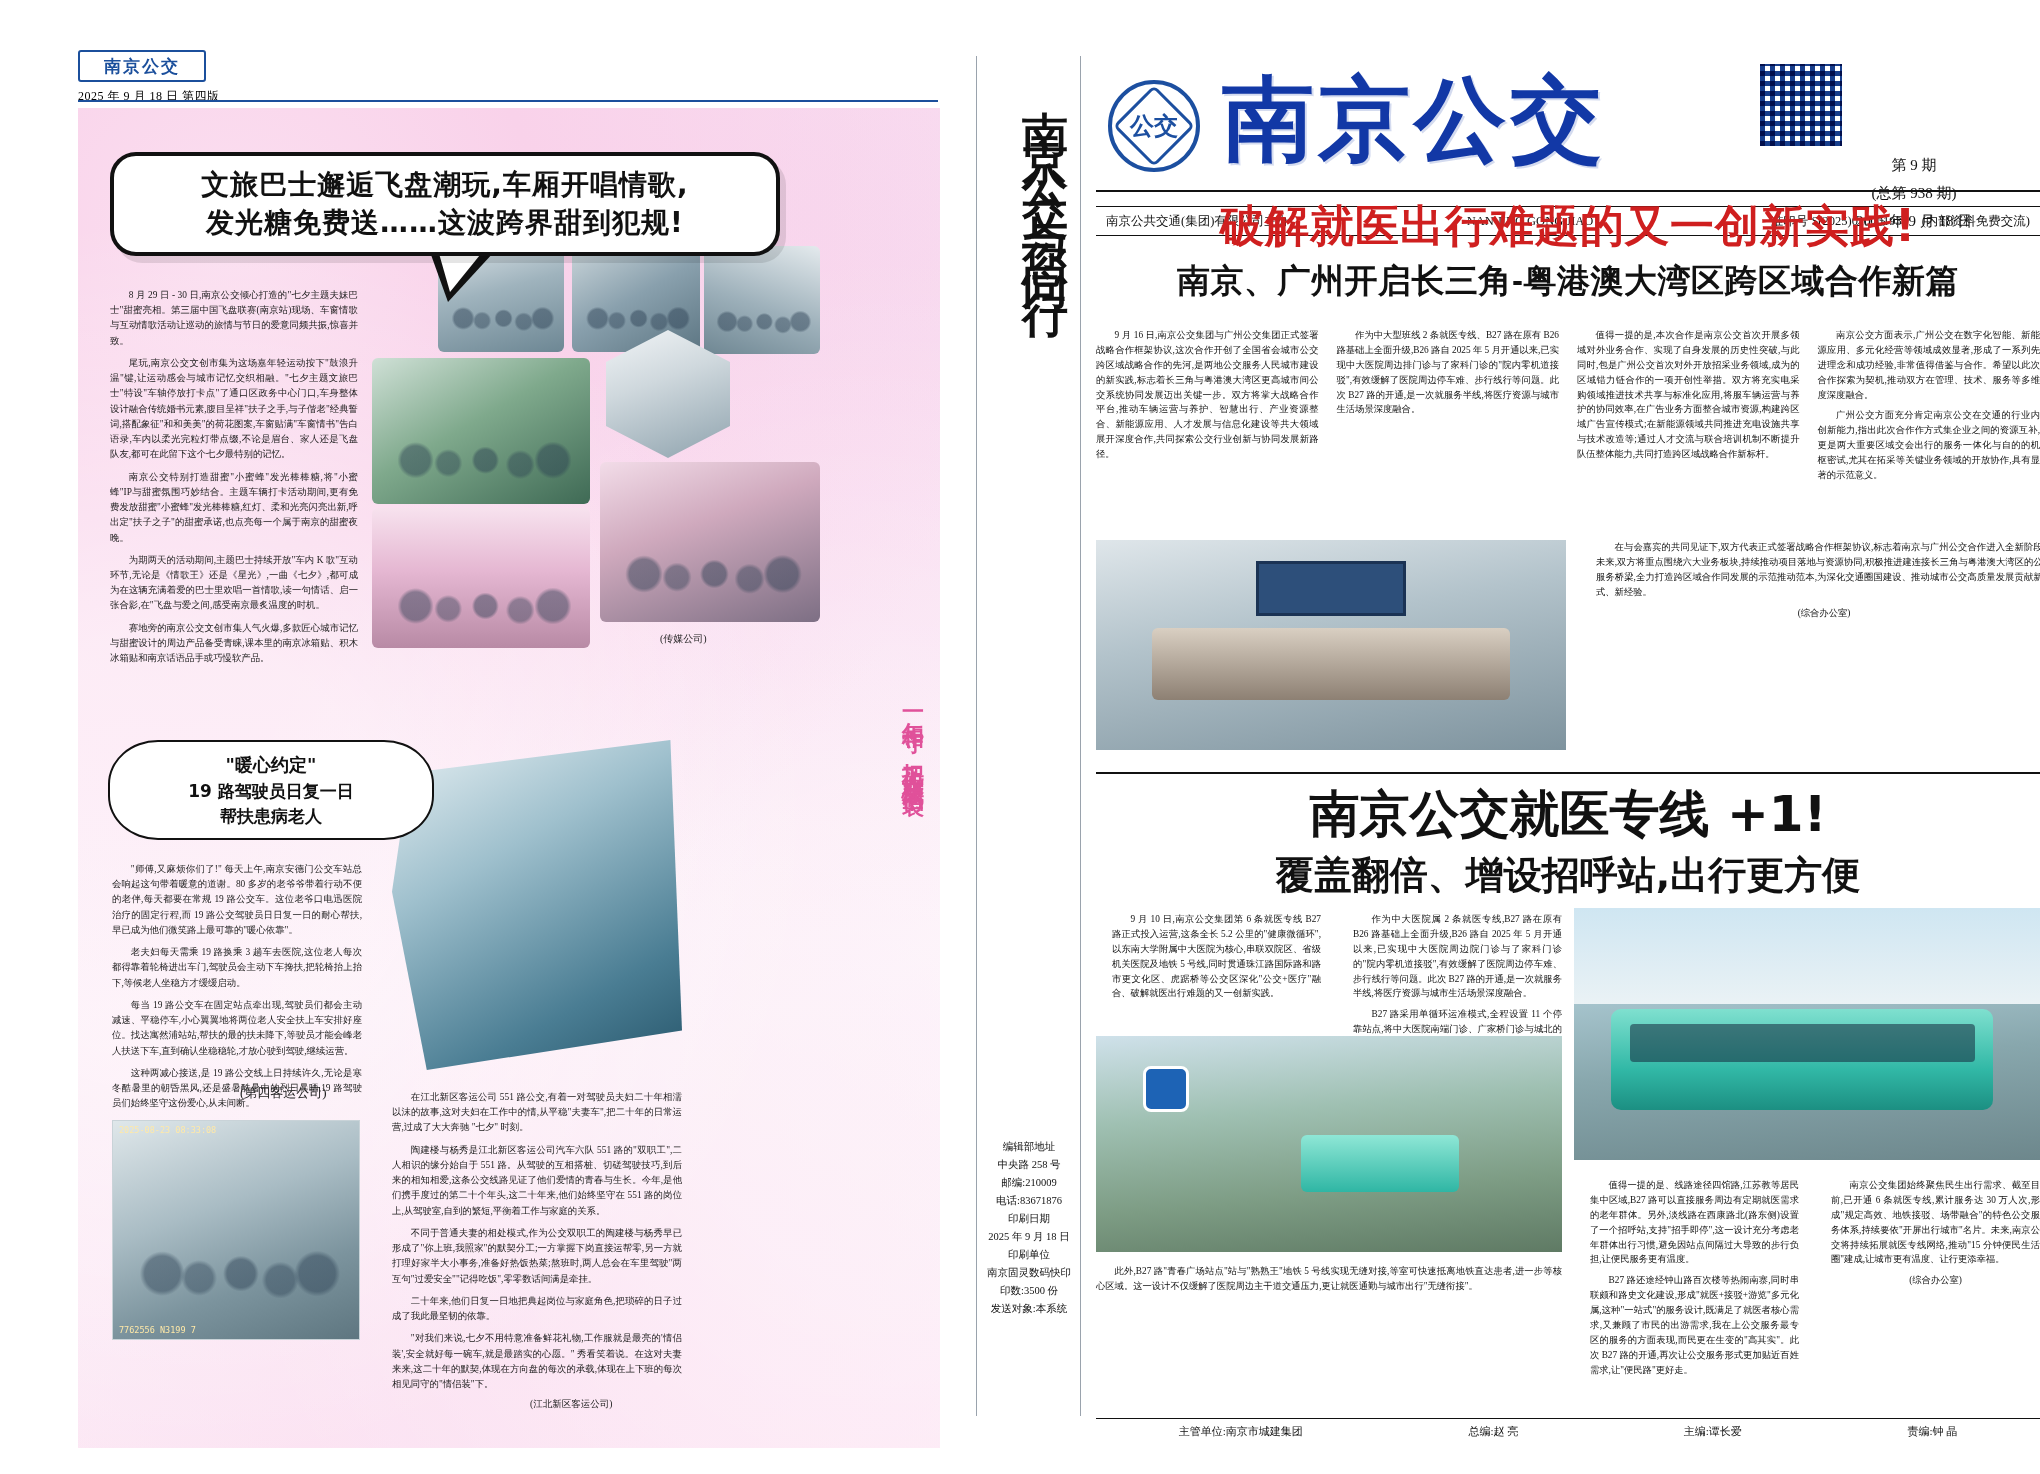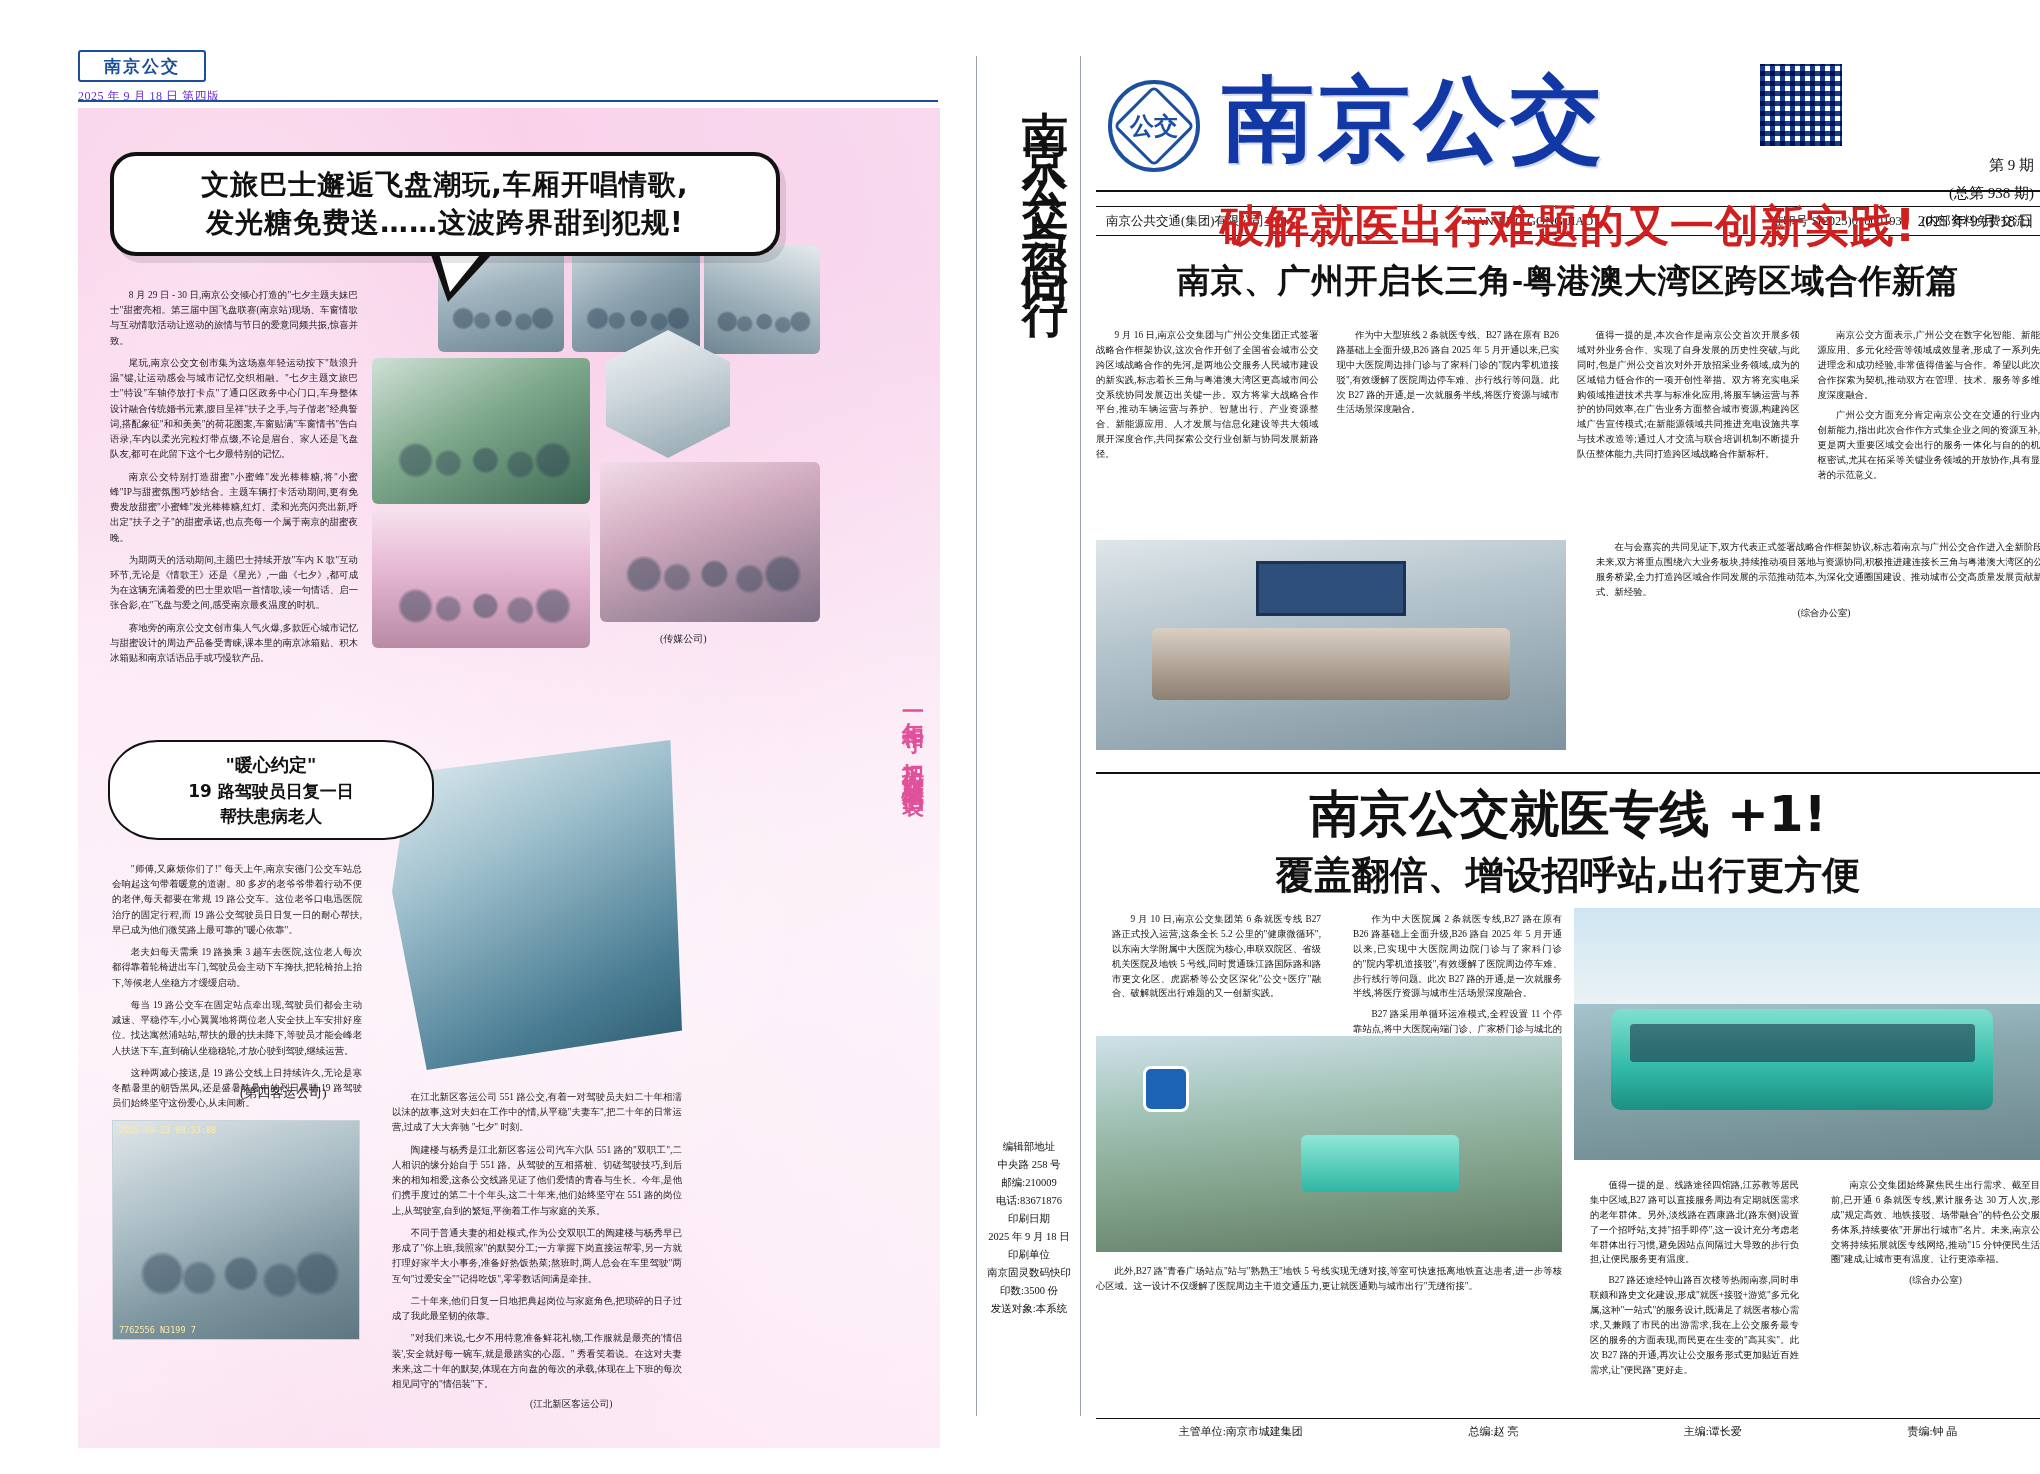--- a/index.html
+++ b/index.html
@@ -20,21 +20,21 @@
     position:absolute; left:0; top:0; width:962px; height:1474px;
     background:#ffffff;
   }
   .lp-masthead { position:absolute; left:78px; top:50px; width:180px; }
   .lp-logo {
     width:128px; height:32px; border:2px solid #1b4f9c; border-radius:3px;
     display:flex; align-items:center; justify-content:center;
     color:#1b4f9c; font-size:17px; letter-spacing:2px; font-weight:bold;
     font-family:"Liberation Serif", serif;
   }
-  .lp-date { margin-top:6px; color:#6d28d9; font-size:12px; letter-spacing:0.5px; }
+  .lp-date { margin-top:6px; color:#000000; font-size:12px; letter-spacing:0.5px; }
   .lp-rule { position:absolute; left:78px; top:100px; width:860px; height:2px; background:#1b4f9c; }
 
   
   .art-panel {
     position:absolute; left:78px; top:108px; width:862px; height:1340px;
     background:
       radial-gradient(circle at 18% 10%, #fbdff0 0%, #f9d2ea 22%, rgba(249,210,234,0) 55%),
       radial-gradient(circle at 85% 8%, #f7d9ef 0%, rgba(247,217,239,0) 50%),
       radial-gradient(circle at 50% 92%, #fbe0f1 0%, rgba(251,224,241,0) 60%),
       linear-gradient(160deg,#fde9f6 0%, #fbdcf0 35%, #fcf0f8 70%, #fde7f5 100%);
@@ -189,21 +189,21 @@
     display:flex; align-items:center; justify-content:center;
   }
   .np-emblem .inner span{ transform:rotate(-45deg); color:#1c4fa0; font-size:24px; font-weight:bold;}
   .np-title{
     position:absolute; left:126px; top:6px; width:560px; height:128px;
     font-family:"DejaVu Serif", serif; font-weight:bold;
     font-size:92px; color:#1238a6; letter-spacing:4px; line-height:1.25;
     white-space:nowrap;
     text-shadow:2px 2px 0 rgba(18,56,166,.18);
   }
-  .np-right { position:absolute; right:6px; top:8px; width:240px; text-align:right; }
+  .np-right { position:absolute; right:6px; top:8px; width:240px; text-align:center; }
   .qr {
     position:absolute; right:196px; top:6px; width:86px; height:86px;
     background:
       repeating-linear-gradient(90deg,#173e8c 0 5px,#fff 5px 10px),
       repeating-linear-gradient(0deg,#173e8c 0 5px,#fff 5px 10px);
     background-blend-mode:multiply;
     border:2px solid #fff;
   }
   .np-issue { font-size:15px; color:#111; line-height:1.85; }
 

